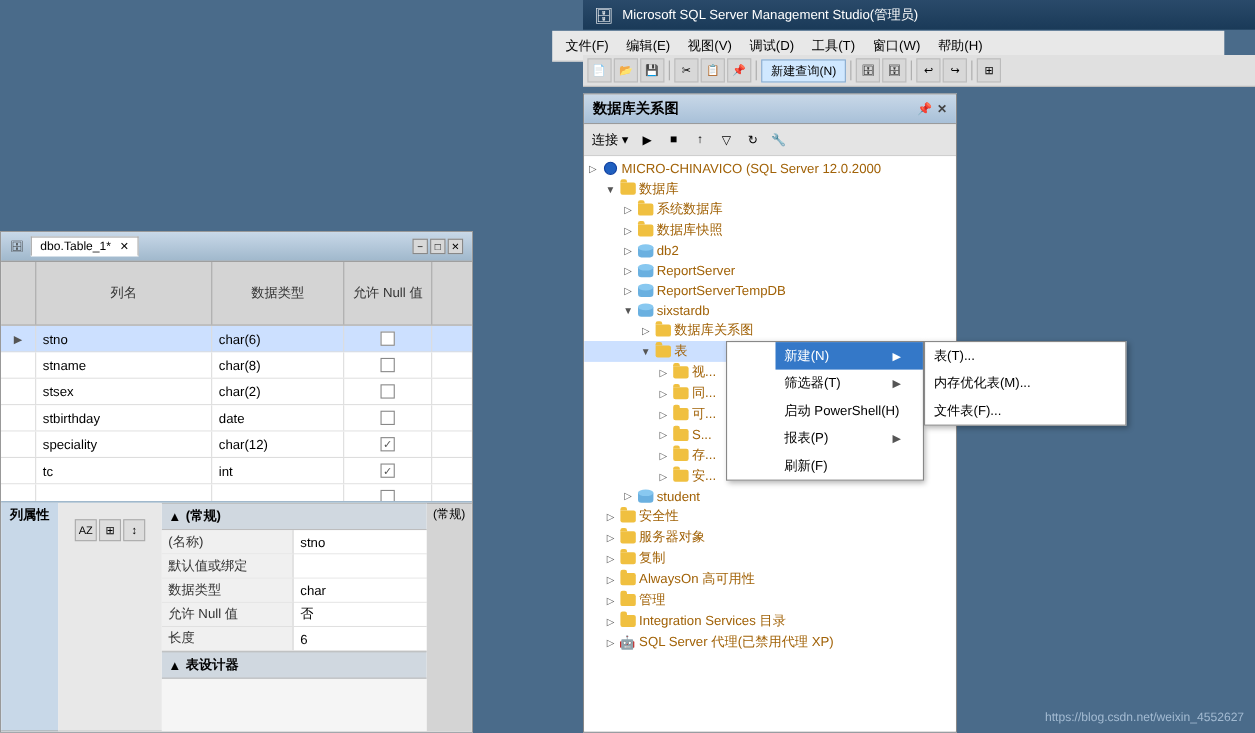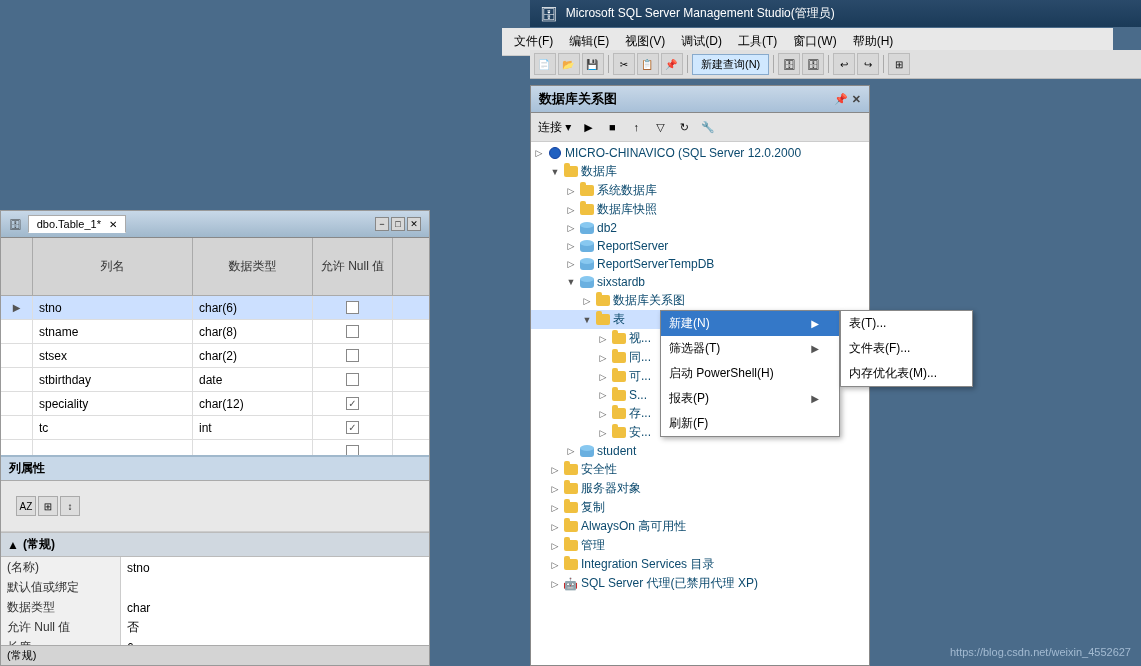--- a/index.html
+++ b/index.html
@@ -126,21 +126,20 @@
       color: #555;
     }
 
     
     .props-panel {
       border-top: 2px solid #a0b8cc;
       background: #f5f5f5;
       height: 210px;
       overflow: hidden;
       display: flex;
-      flex-direction: column;
     }
     .props-header {
       background: #c8d8e8;
       padding: 3px 8px;
       font-size: 12px;
       font-weight: bold;
       border-bottom: 1px solid #aaa;
     }
     .props-toolbar {
       display: flex;
@@ -334,21 +333,21 @@
       position: absolute;
       top: -3px;
       left: 0;
       width: 6px;
       height: 3px;
       background: #f0c040;
       border-radius: 2px 2px 0 0;
     }
     .tree-label {
       font-size: 12px;
-      color: #0c4a6e;
+      color: #a16207;
     }
 
     
     .context-menu {
       position: absolute;
       left: 660px;
       top: 310px;
       width: 180px;
       background: #fff;
       border: 1px solid #888;
@@ -356,39 +355,40 @@
       z-index: 100;
     }
     .context-menu-item {
       padding: 4px 20px 4px 8px;
       font-size: 12px;
       cursor: pointer;
       display: flex;
       align-items: center;
       justify-content: space-between;
       position: relative;
+      margin-left: 44px;
     }
     .context-menu-item.highlighted {
       background: #3478c8;
       color: #fff;
     }
     .submenu-arrow {
       font-size: 10px;
       color: #555;
     }
     .context-menu-item.highlighted .submenu-arrow {
       color: #fff;
     }
 
     
     .submenu {
       position: absolute;
       left: 840px;
       top: 310px;
-      width: 133px;
+      width: 184px;
       background: #fff;
       border: 1px solid #888;
       box-shadow: 2px 2px 5px rgba(0,0,0,0.3);
       z-index: 101;
     }
     .submenu-item {
       padding: 4px 8px;
       font-size: 12px;
       cursor: pointer;
     }
@@ -914,20 +914,20 @@
   <div class="context-menu-item">
     <span>刷新(F)</span>
   </div>
 </div>
 
 <div class="submenu">
   <div class="submenu-item">
     <span>表(T)...</span>
   </div>
   <div class="submenu-item">
+    <span>内存优化表(M)...</span>
+  </div>
+  <div class="submenu-item">
     <span>文件表(F)...</span>
   </div>
-  <div class="submenu-item">
-    <span>内存优化表(M)...</span>
-  </div>
 </div>
 
 <div class="watermark">https://blog.csdn.net/weixin_4552627</div>
 
 </body></html>

